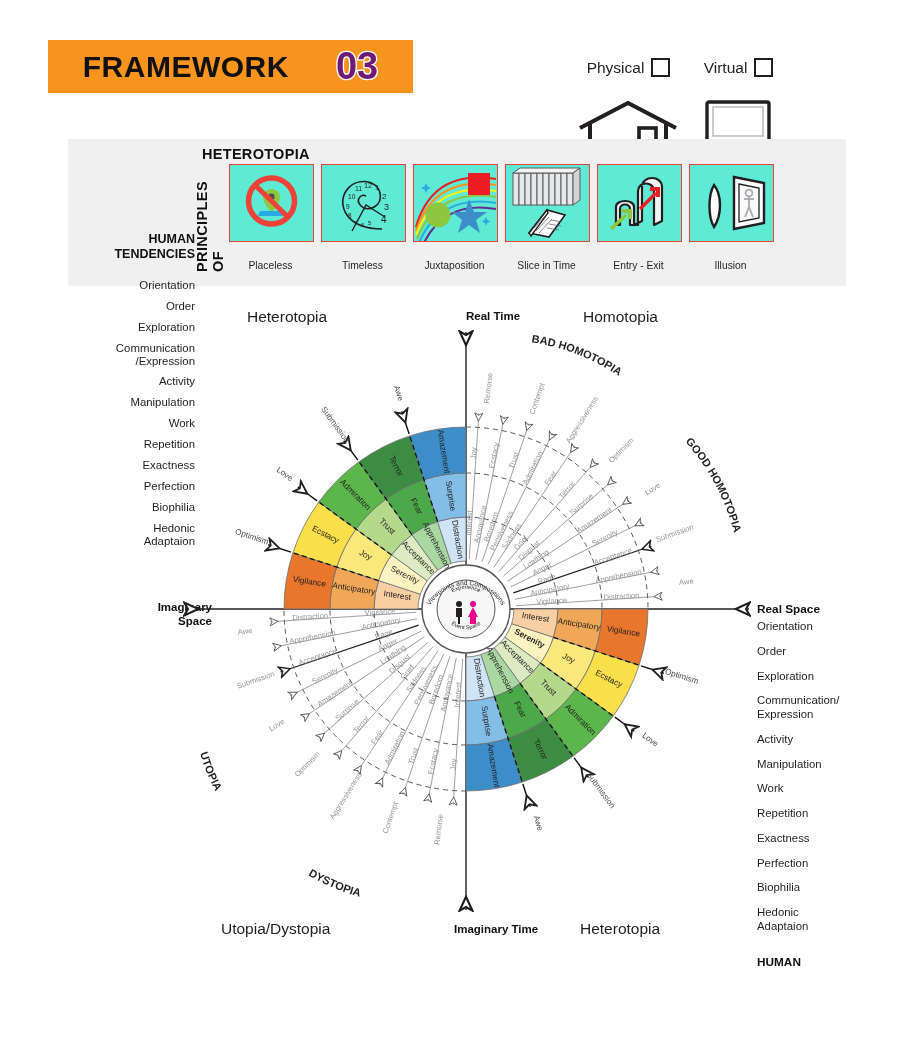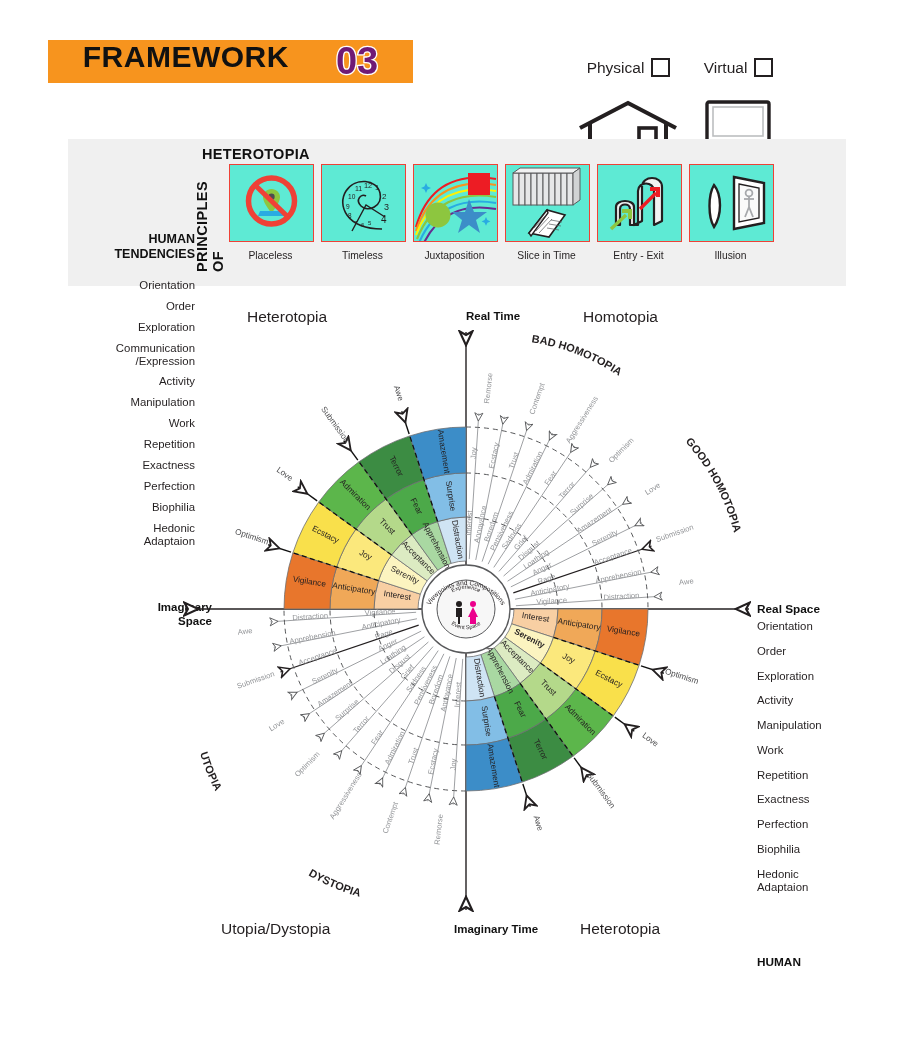--- a/index.html
+++ b/index.html
@@ -4,22 +4,22 @@
 <style>
   html,body{margin:0;padding:0;}
   body{
     width:900px;height:1054px;position:relative;overflow:hidden;
     background:#ffffff;
     font-family:"Liberation Sans", sans-serif;
     color:#231f20;
   }
   
   #title-banner{
-    position:absolute;left:48px;top:40px;width:365px;height:43px;
-    background:#F7941E;display:flex;justify-content:center;gap:32px;
+    position:absolute;left:48px;top:40px;width:365px;height:53px;
+    background:#F7941E;display:flex;align-items:center;justify-content:center;gap:32px;
   }
   #title-banner .t1{font-size:30px;font-weight:bold;letter-spacing:.5px;color:#111;}
   #title-banner .t2{font-size:38px;font-weight:bold;margin-left:15px;color:#701a75;
     -webkit-text-stroke:2.6px #fff;paint-order:stroke fill;}
   .toggle-group{position:absolute;display:flex;flex-direction:column;align-items:center;}
   .toggle-row{display:flex;align-items:center;gap:7px;margin-bottom:20px;}
   .toggle-row .lab{font-size:15.5px;color:#231f20;}
   .chkbox{width:15px;height:15px;border:2px solid #231f20;background:#fff;}
   
   #panel{position:absolute;left:68px;top:139px;width:778px;height:147px;background:#f0f0f0;}
@@ -30,21 +30,21 @@
     font-size:14.5px;font-weight:bold;letter-spacing:.4px;color:#111;
     display:flex;align-items:center;justify-content:center;
   }
   #heterotopia-head{position:absolute;left:202px;top:146px;font-size:14.5px;font-weight:bold;color:#111;letter-spacing:.3px;}
   #cards{position:absolute;left:229px;top:164px;display:flex;gap:9px;}
   .card{width:83px;}
   .card .box{
     width:83px;height:76px;border:1.6px solid #ef4136;border-radius:0;
     background:#5eead4;position:relative;overflow:hidden;
   }
-  .card .cap{text-align:center;font-size:10.3px;margin-top:8px;color:#231f20;}
+  .card .cap{text-align:center;font-size:10.3px;margin-top:18px;color:#231f20;}
   
   #human-head{position:absolute;left:95px;top:232px;width:100px;text-align:right;
     font-size:12.5px;font-weight:bold;line-height:15px;color:#111;}
   #left-list{position:absolute;left:60px;top:279px;width:135px;text-align:right;}
   #left-list .li{font-size:11.4px;line-height:13.6px;color:#231f20;margin-bottom:7.4px;}
   #left-list .li.two{line-height:13px;}
   #right-list{position:absolute;left:757px;top:620px;width:140px;text-align:left;}
   #right-list .li{font-size:11.4px;line-height:13.6px;color:#231f20;margin-bottom:11.2px;}
   #right-head{position:absolute;left:757px;top:602px;font-size:11.8px;font-weight:bold;color:#111;}
   #right-foot{position:absolute;left:757px;top:955px;font-size:11.8px;font-weight:bold;color:#111;}
@@ -244,20 +244,21 @@
     <div class="li">Perfection</div>
     <div class="li">Biophilia</div>
     <div class="li two">Hedonic<br>Adaptaion</div>
   </div>
 
 <div id="right-head">Real Space</div>
 <div id="right-list">
     <div class="li">Orientation</div>
     <div class="li">Order</div>
     <div class="li">Exploration</div>
+    <div class="li two">Communication/<br>Expression</div>
     <div class="li">Activity</div>
     <div class="li">Manipulation</div>
     <div class="li">Work</div>
     <div class="li">Repetition</div>
     <div class="li">Exactness</div>
     <div class="li">Perfection</div>
     <div class="li">Biophilia</div>
     <div class="li two">Hedonic<br>Adaptaion</div>
   </div>
 <div id="right-foot">HUMAN</div>

